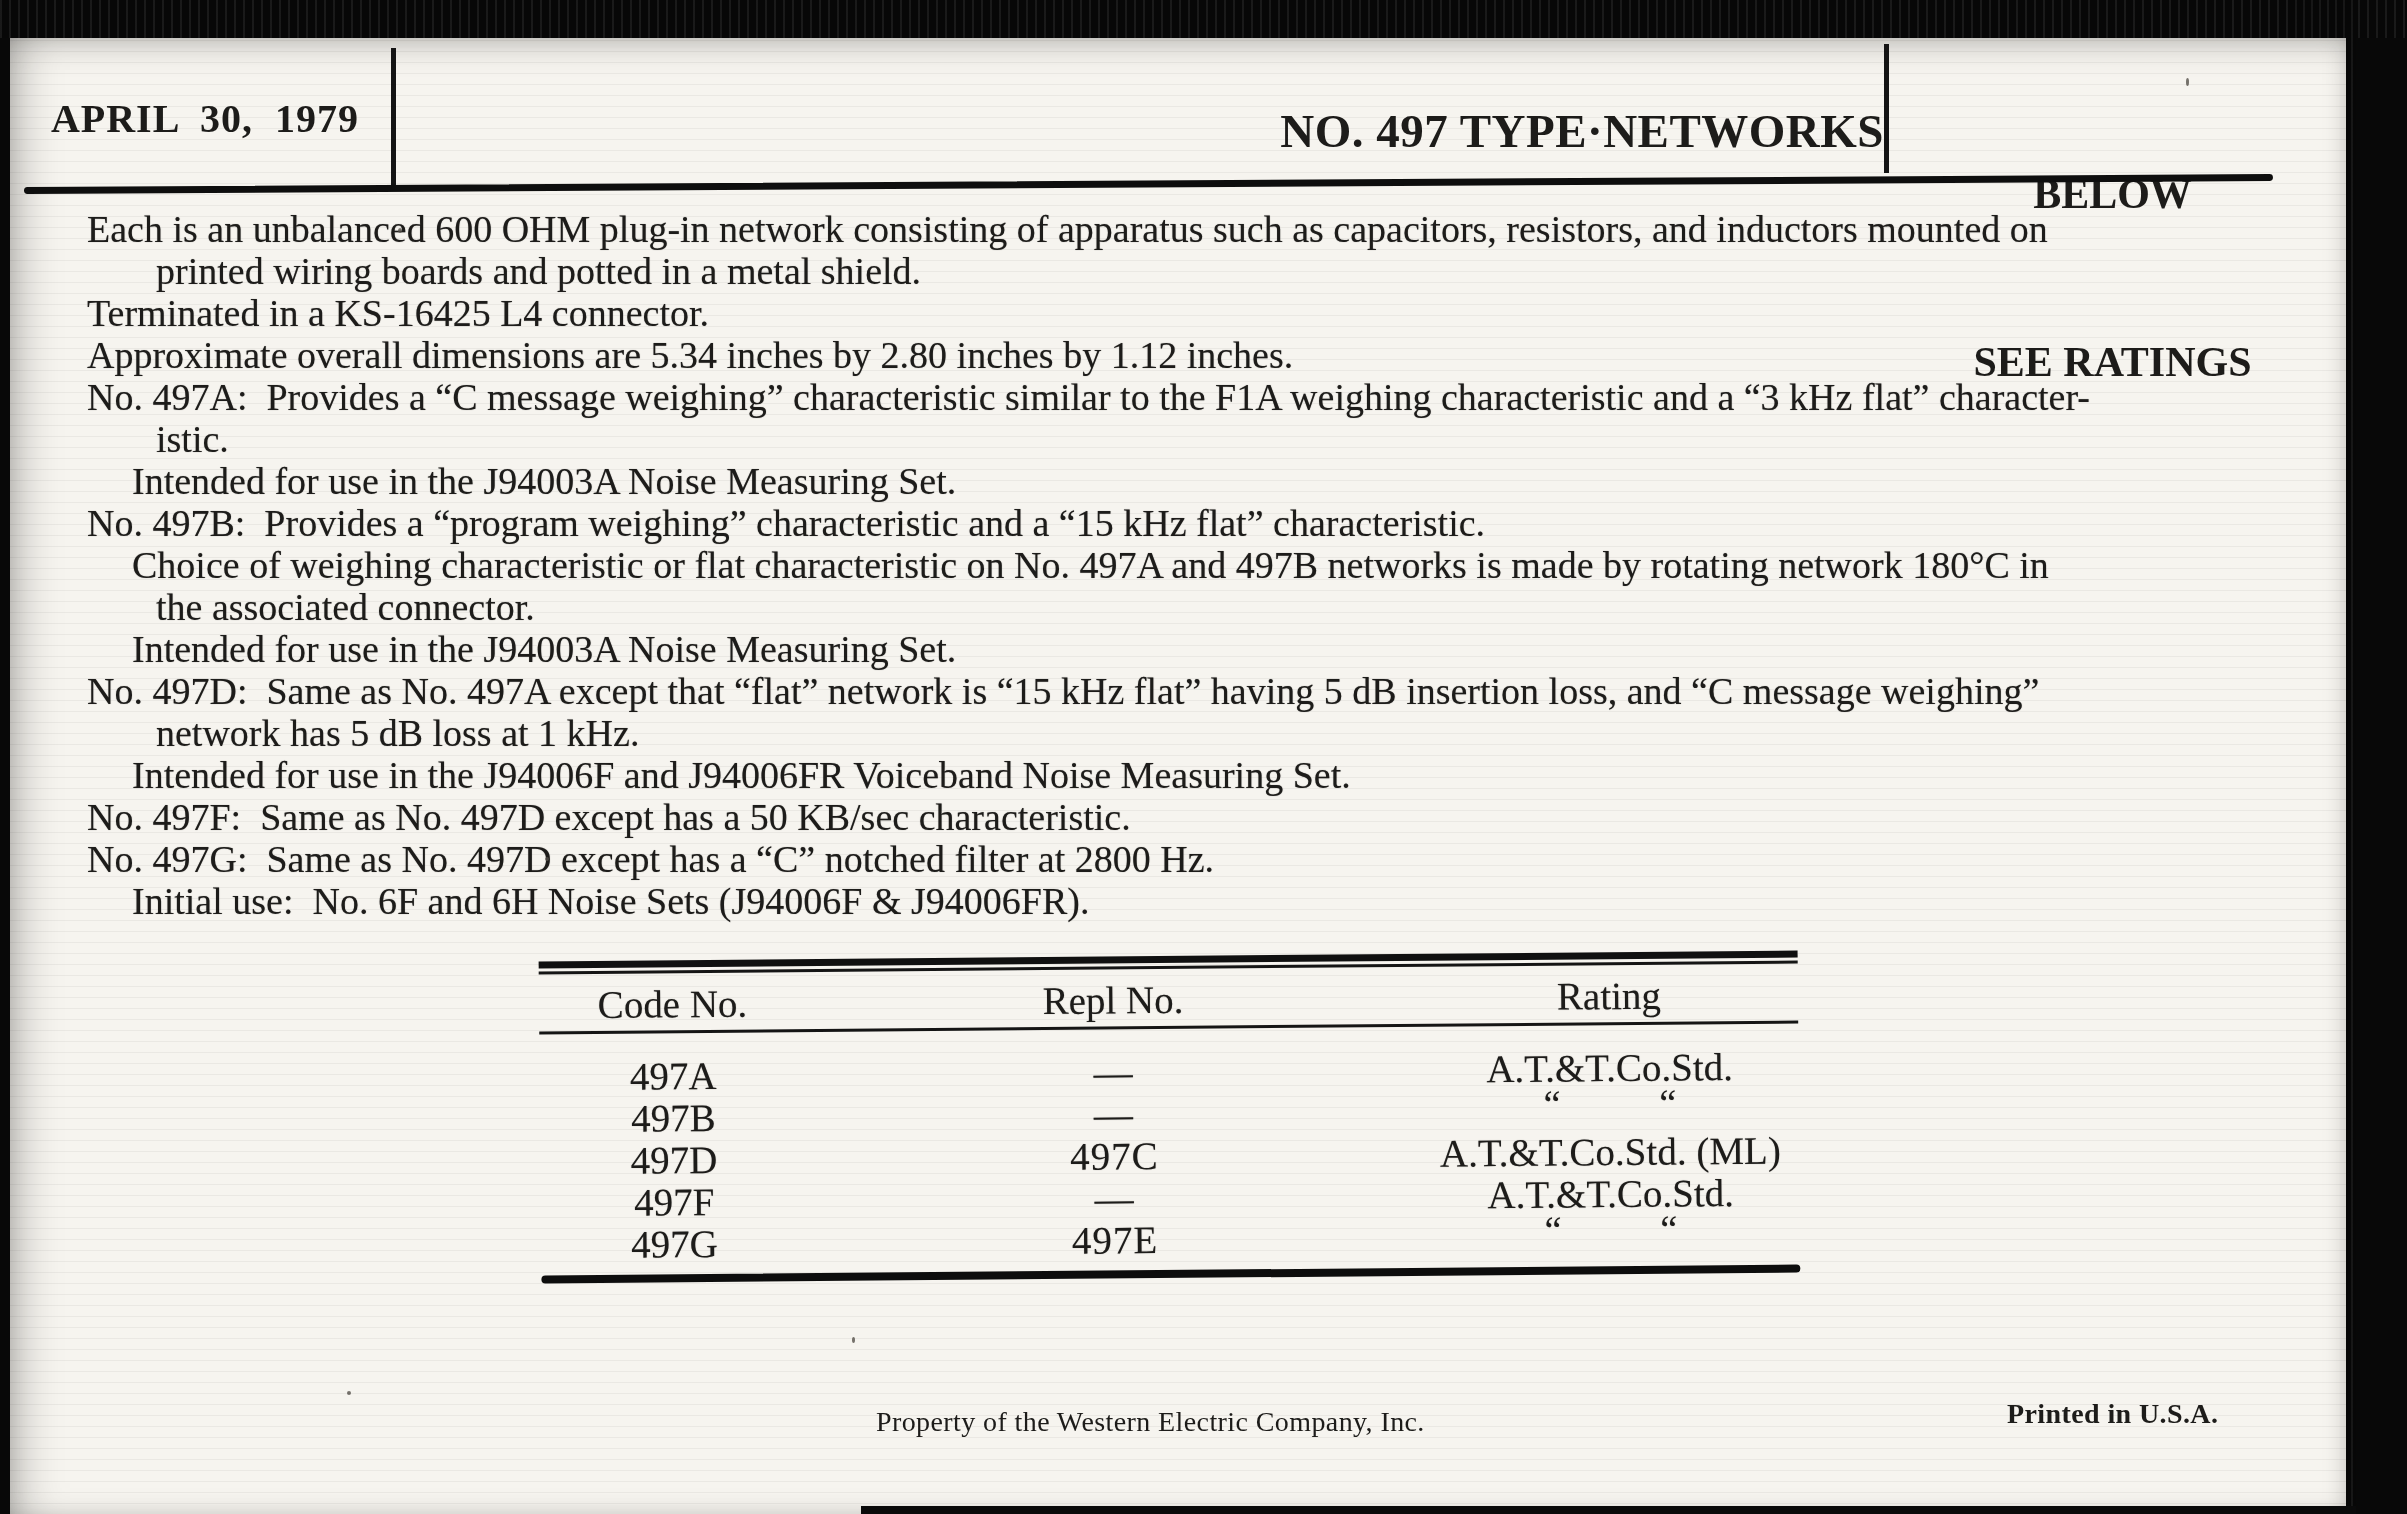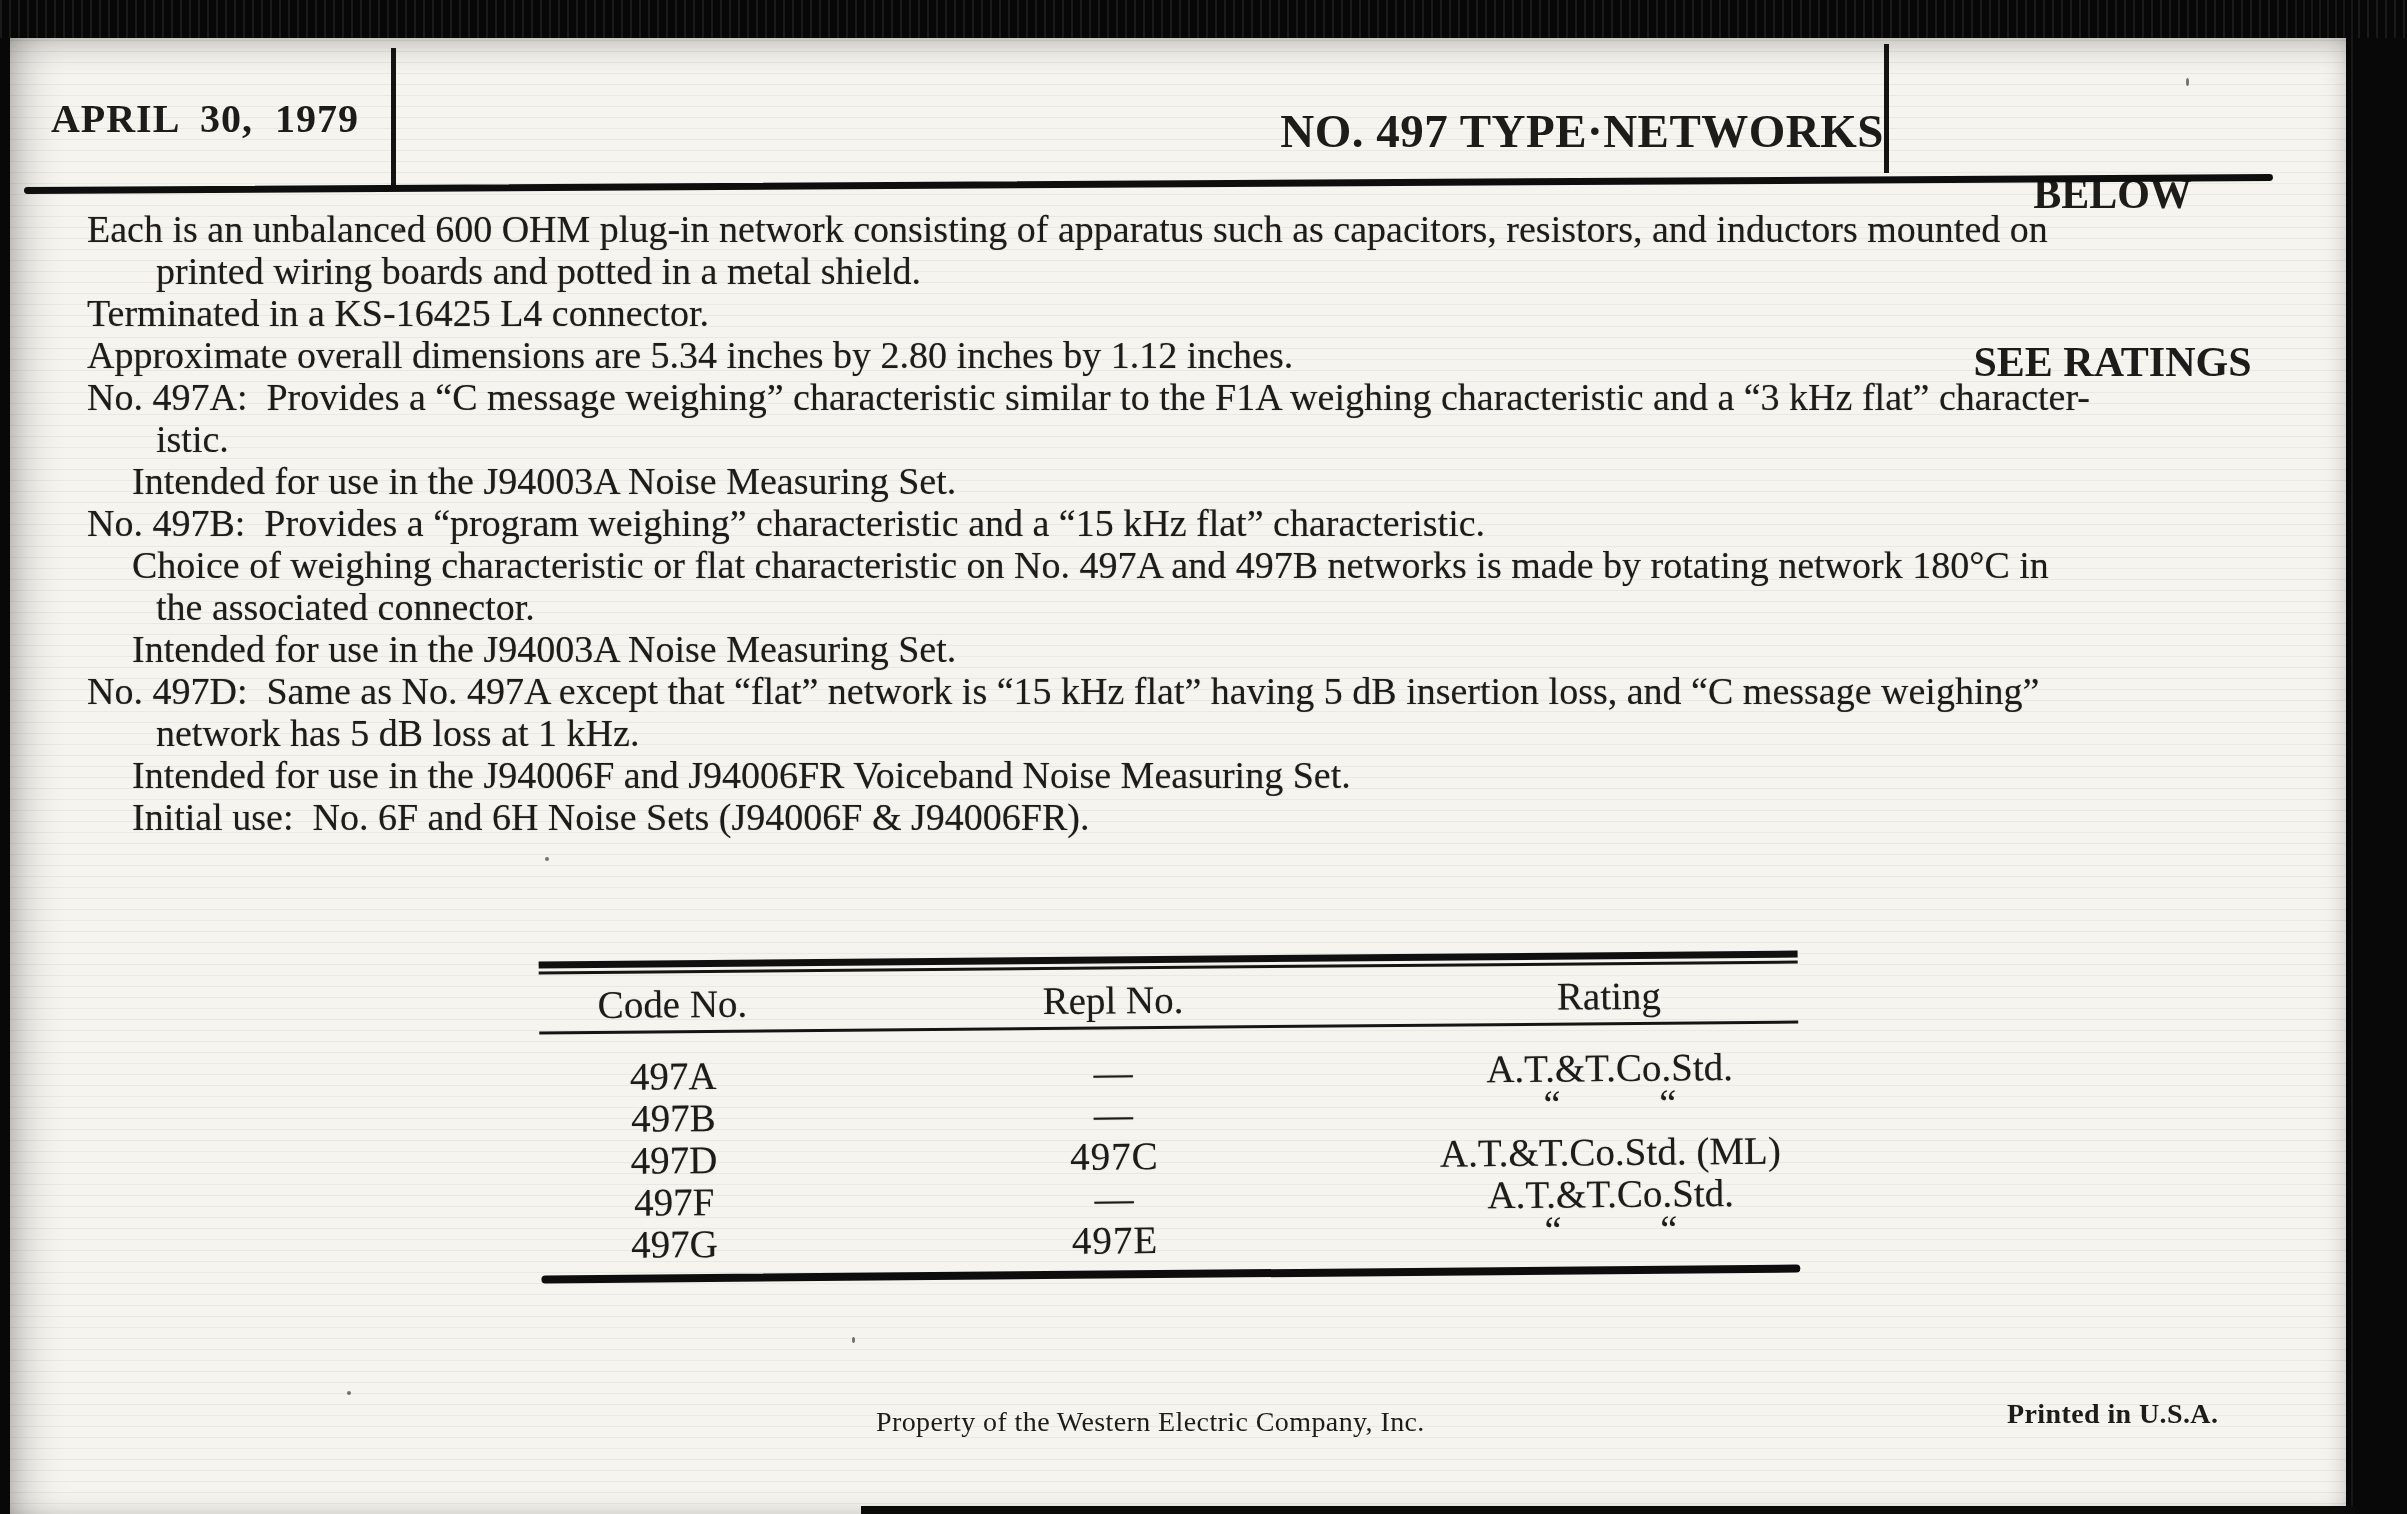--- a/index.html
+++ b/index.html
@@ -91,20 +91,22 @@
         <div class="bline ind0">No. 497A:  Provides a “C message weighing” characteristic similar to the F1A weighing characteristic and a “3 kHz flat” character-</div>
         <div class="bline ind2">istic.</div>
         <div class="bline ind1">Intended for use in the J94003A Noise Measuring Set.</div>
         <div class="bline ind0">No. 497B:  Provides a “program weighing” characteristic and a “15 kHz flat” characteristic.</div>
         <div class="bline ind1">Choice of weighing characteristic or flat characteristic on No. 497A and 497B networks is made by rotating network 180°C in</div>
         <div class="bline ind2">the associated connector.</div>
         <div class="bline ind1">Intended for use in the J94003A Noise Measuring Set.</div>
         <div class="bline ind0">No. 497D:  Same as No. 497A except that “flat” network is “15 kHz flat” having 5 dB insertion loss, and “C message weighing”</div>
         <div class="bline ind2">network has 5 dB loss at 1 kHz.</div>
         <div class="bline ind1">Intended for use in the J94006F and J94006FR Voiceband Noise Measuring Set.</div>
+        <div class="bline ind0">No. 497F:  Same as No. 497D except has a 50 KB/sec characteristic.</div>
+        <div class="bline ind0">No. 497G:  Same as No. 497D except has a “C” notched filter at 2800 Hz.</div>
         <div class="bline ind1">Initial use:  No. 6F and 6H Noise Sets (J94006F &amp; J94006FR).</div>
       </div>
 
     <div class="ratings-table">
       <div class="t-rule-top"></div>
       <div class="t-head" id="t-head">
           <span>Code No.</span>
           <span>Repl No.</span>
           <span>Rating</span>
         </div>

